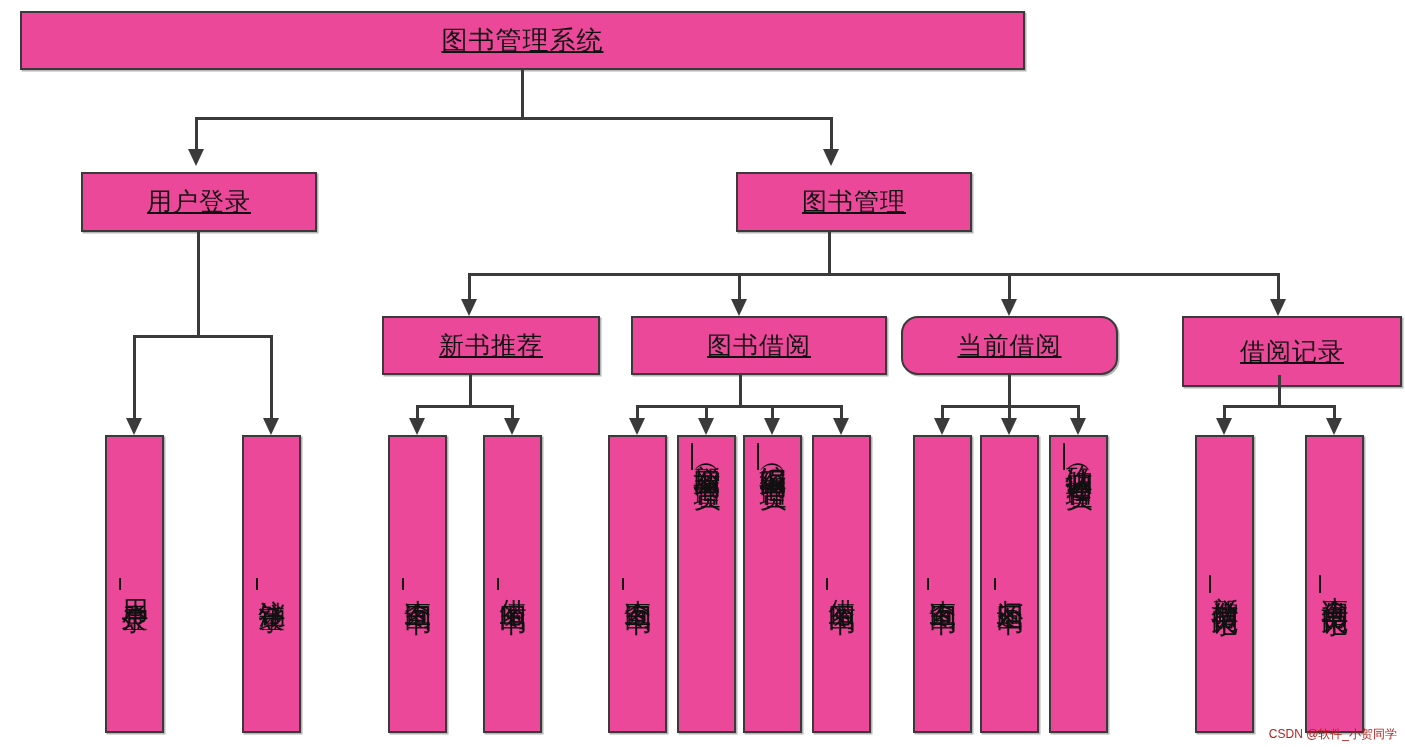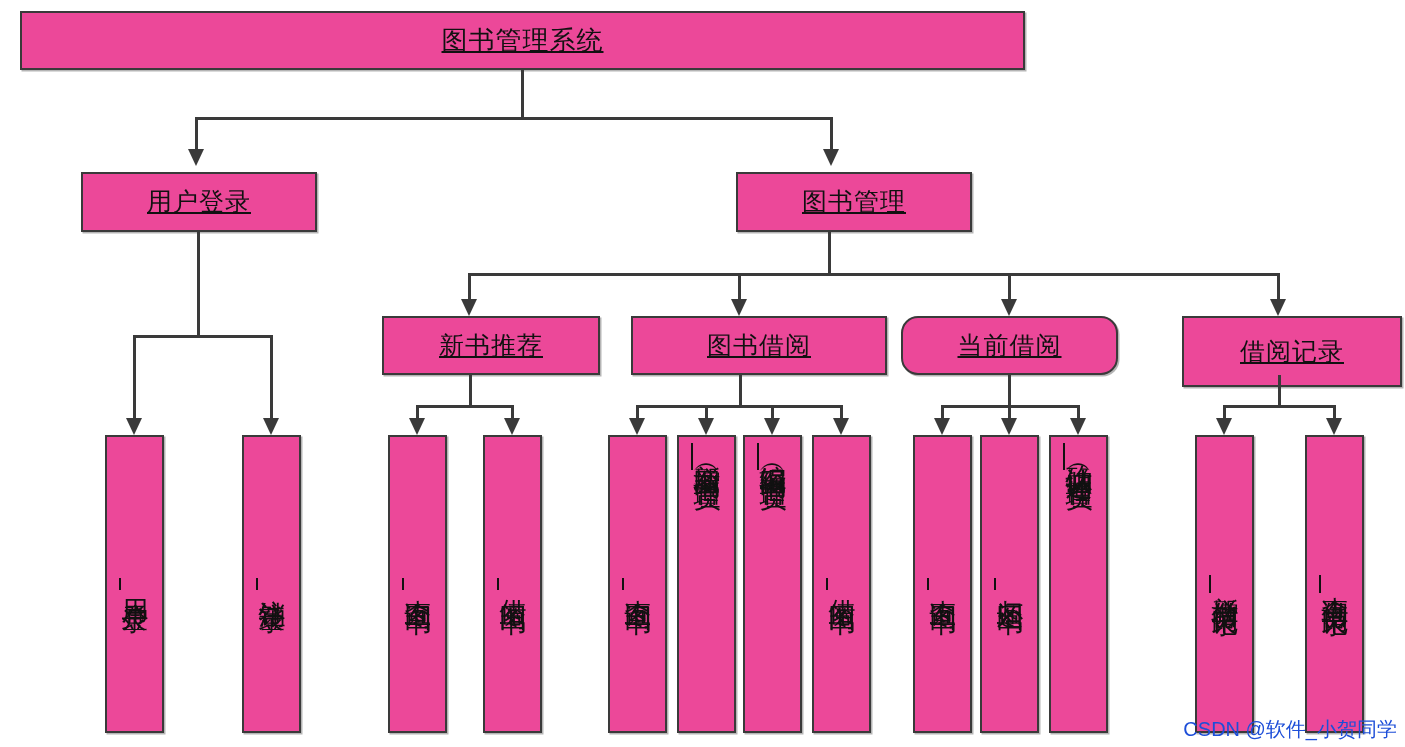--- a/index.html
+++ b/index.html
@@ -70,22 +70,22 @@
     border-left:8px solid transparent;
     border-right:8px solid transparent;
     border-top:17px solid #3a3a3a;
   }
 
   
   #watermark{
     position:absolute;
     right:8px;
     bottom:4px;
-    font-size:20px;
-    color:#1d4ed8;
+    font-size:12px;
+    color:#b91c1c;
     white-space:nowrap;
     font-family:"Liberation Sans","DejaVu Sans",sans-serif;
     pointer-events:none;
   }
 </style>
 </head>
 <body>
 
 <div id="canvas">
 

